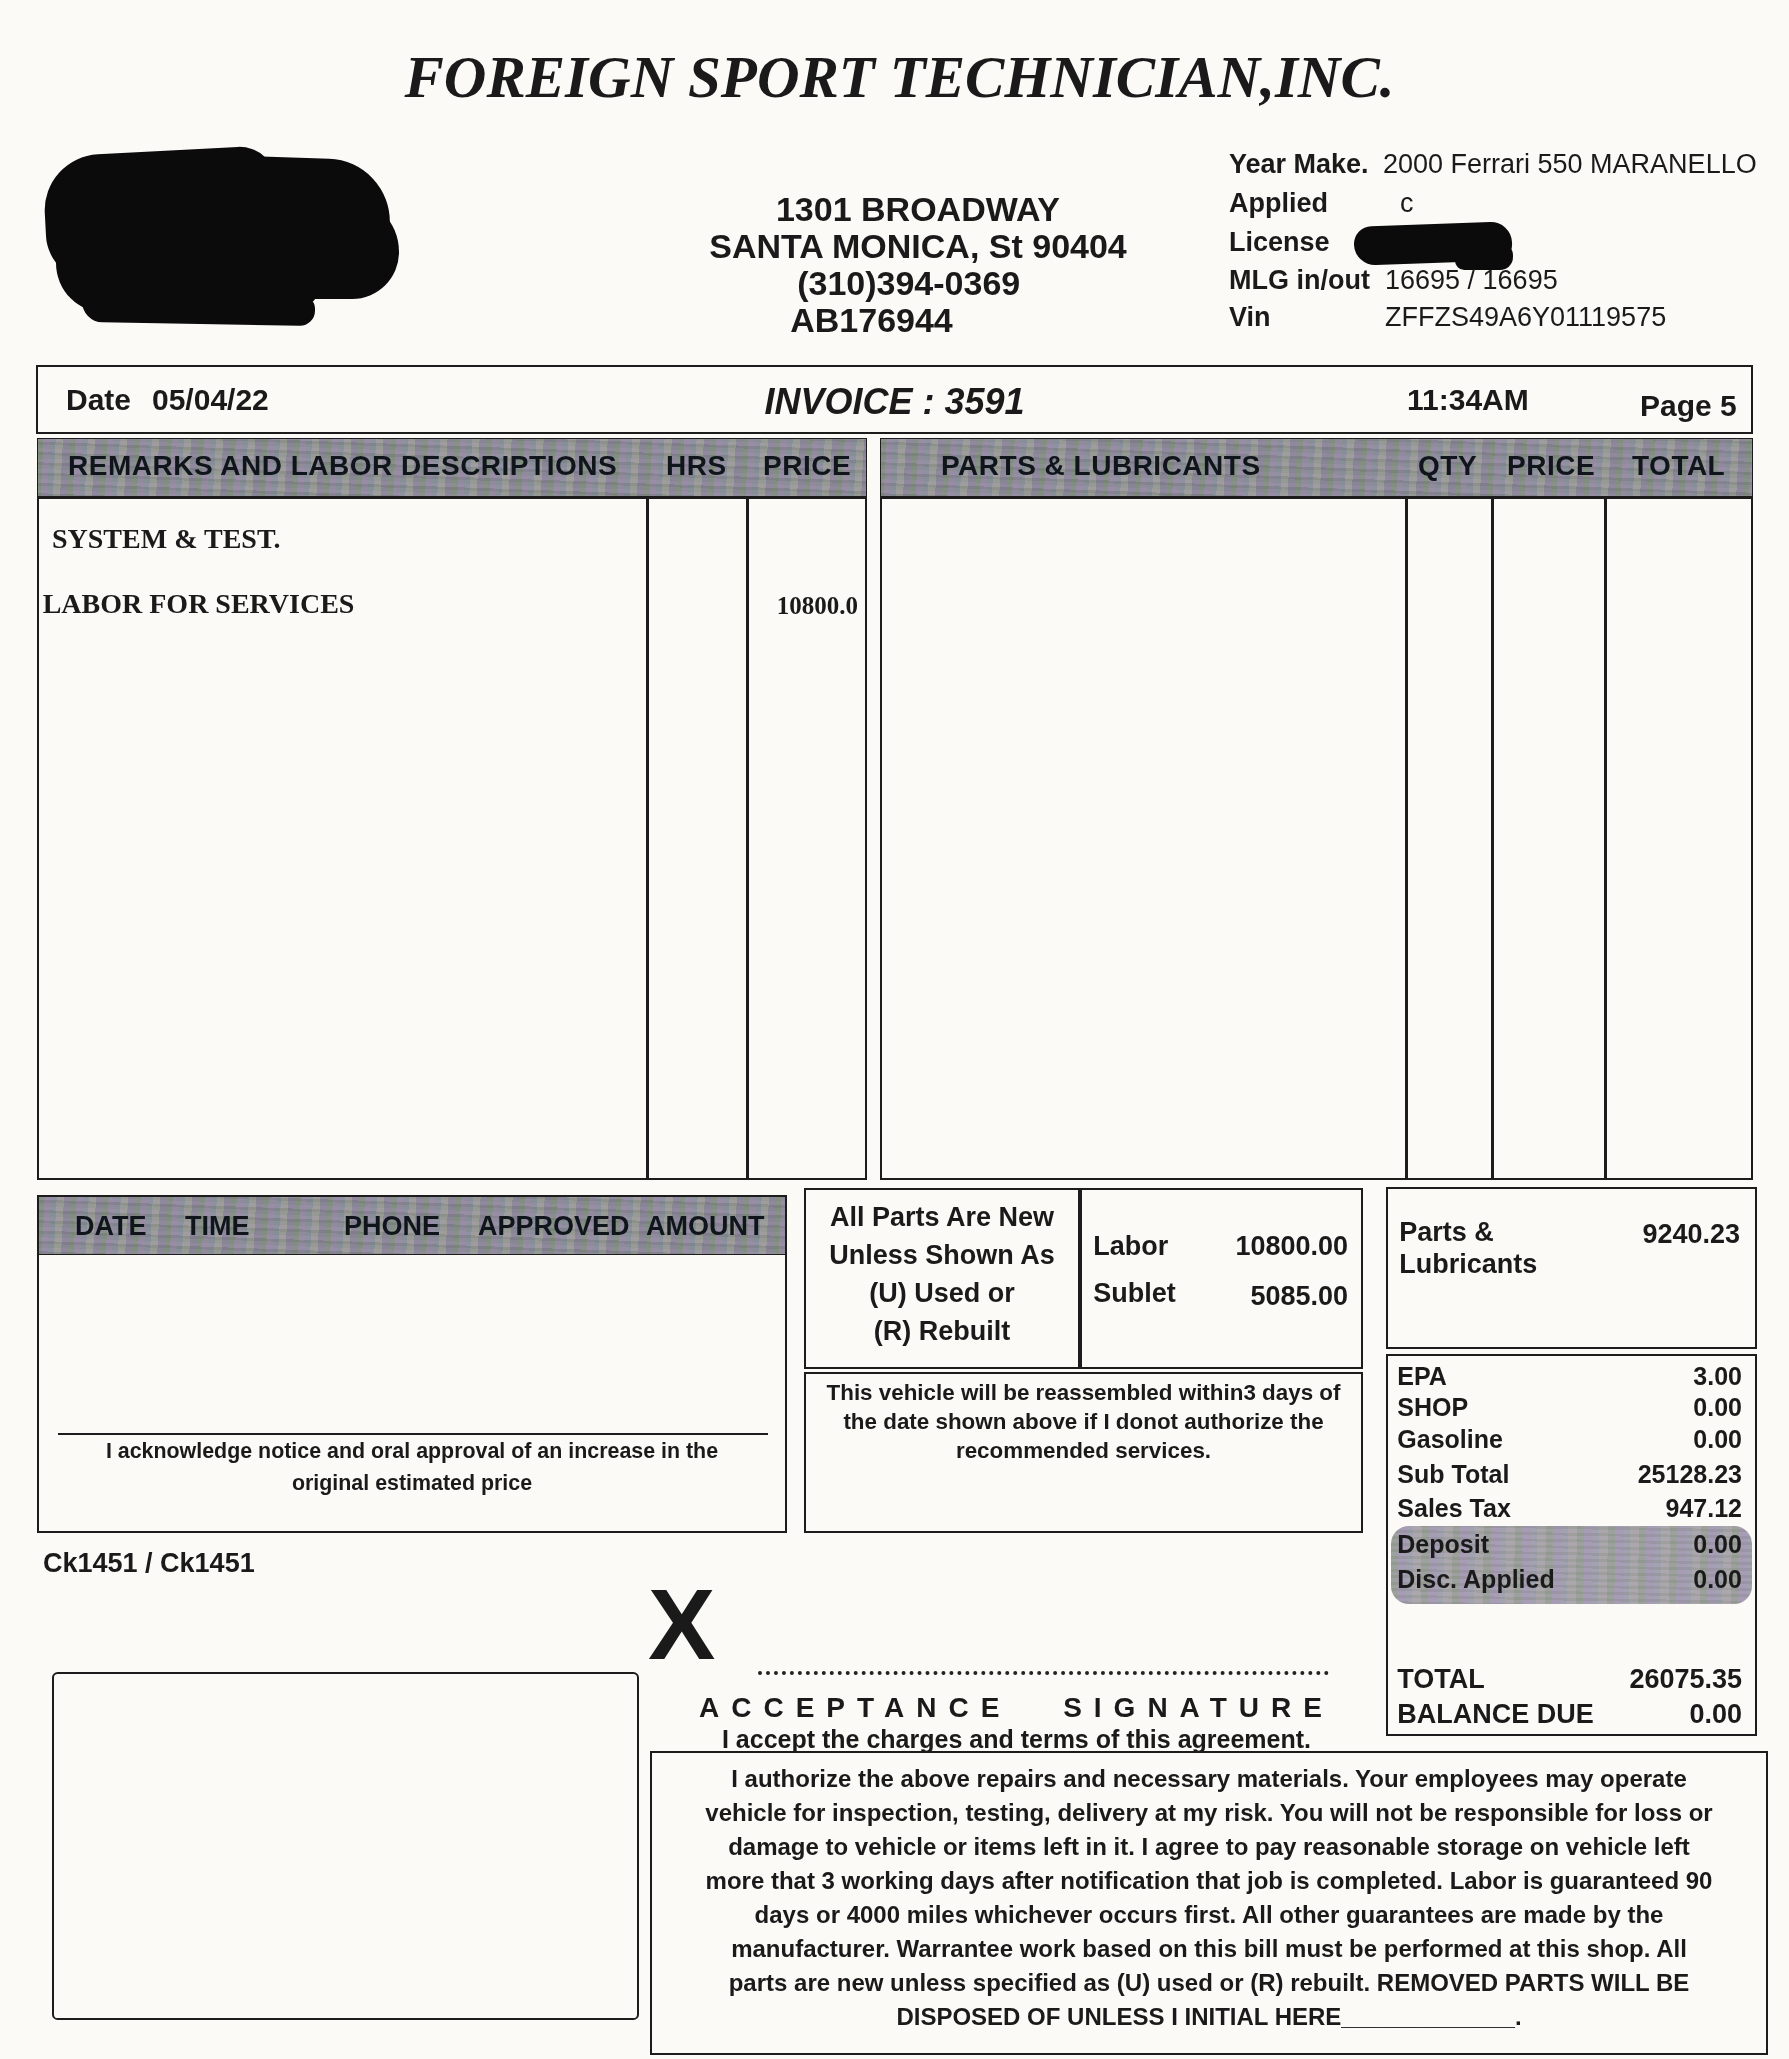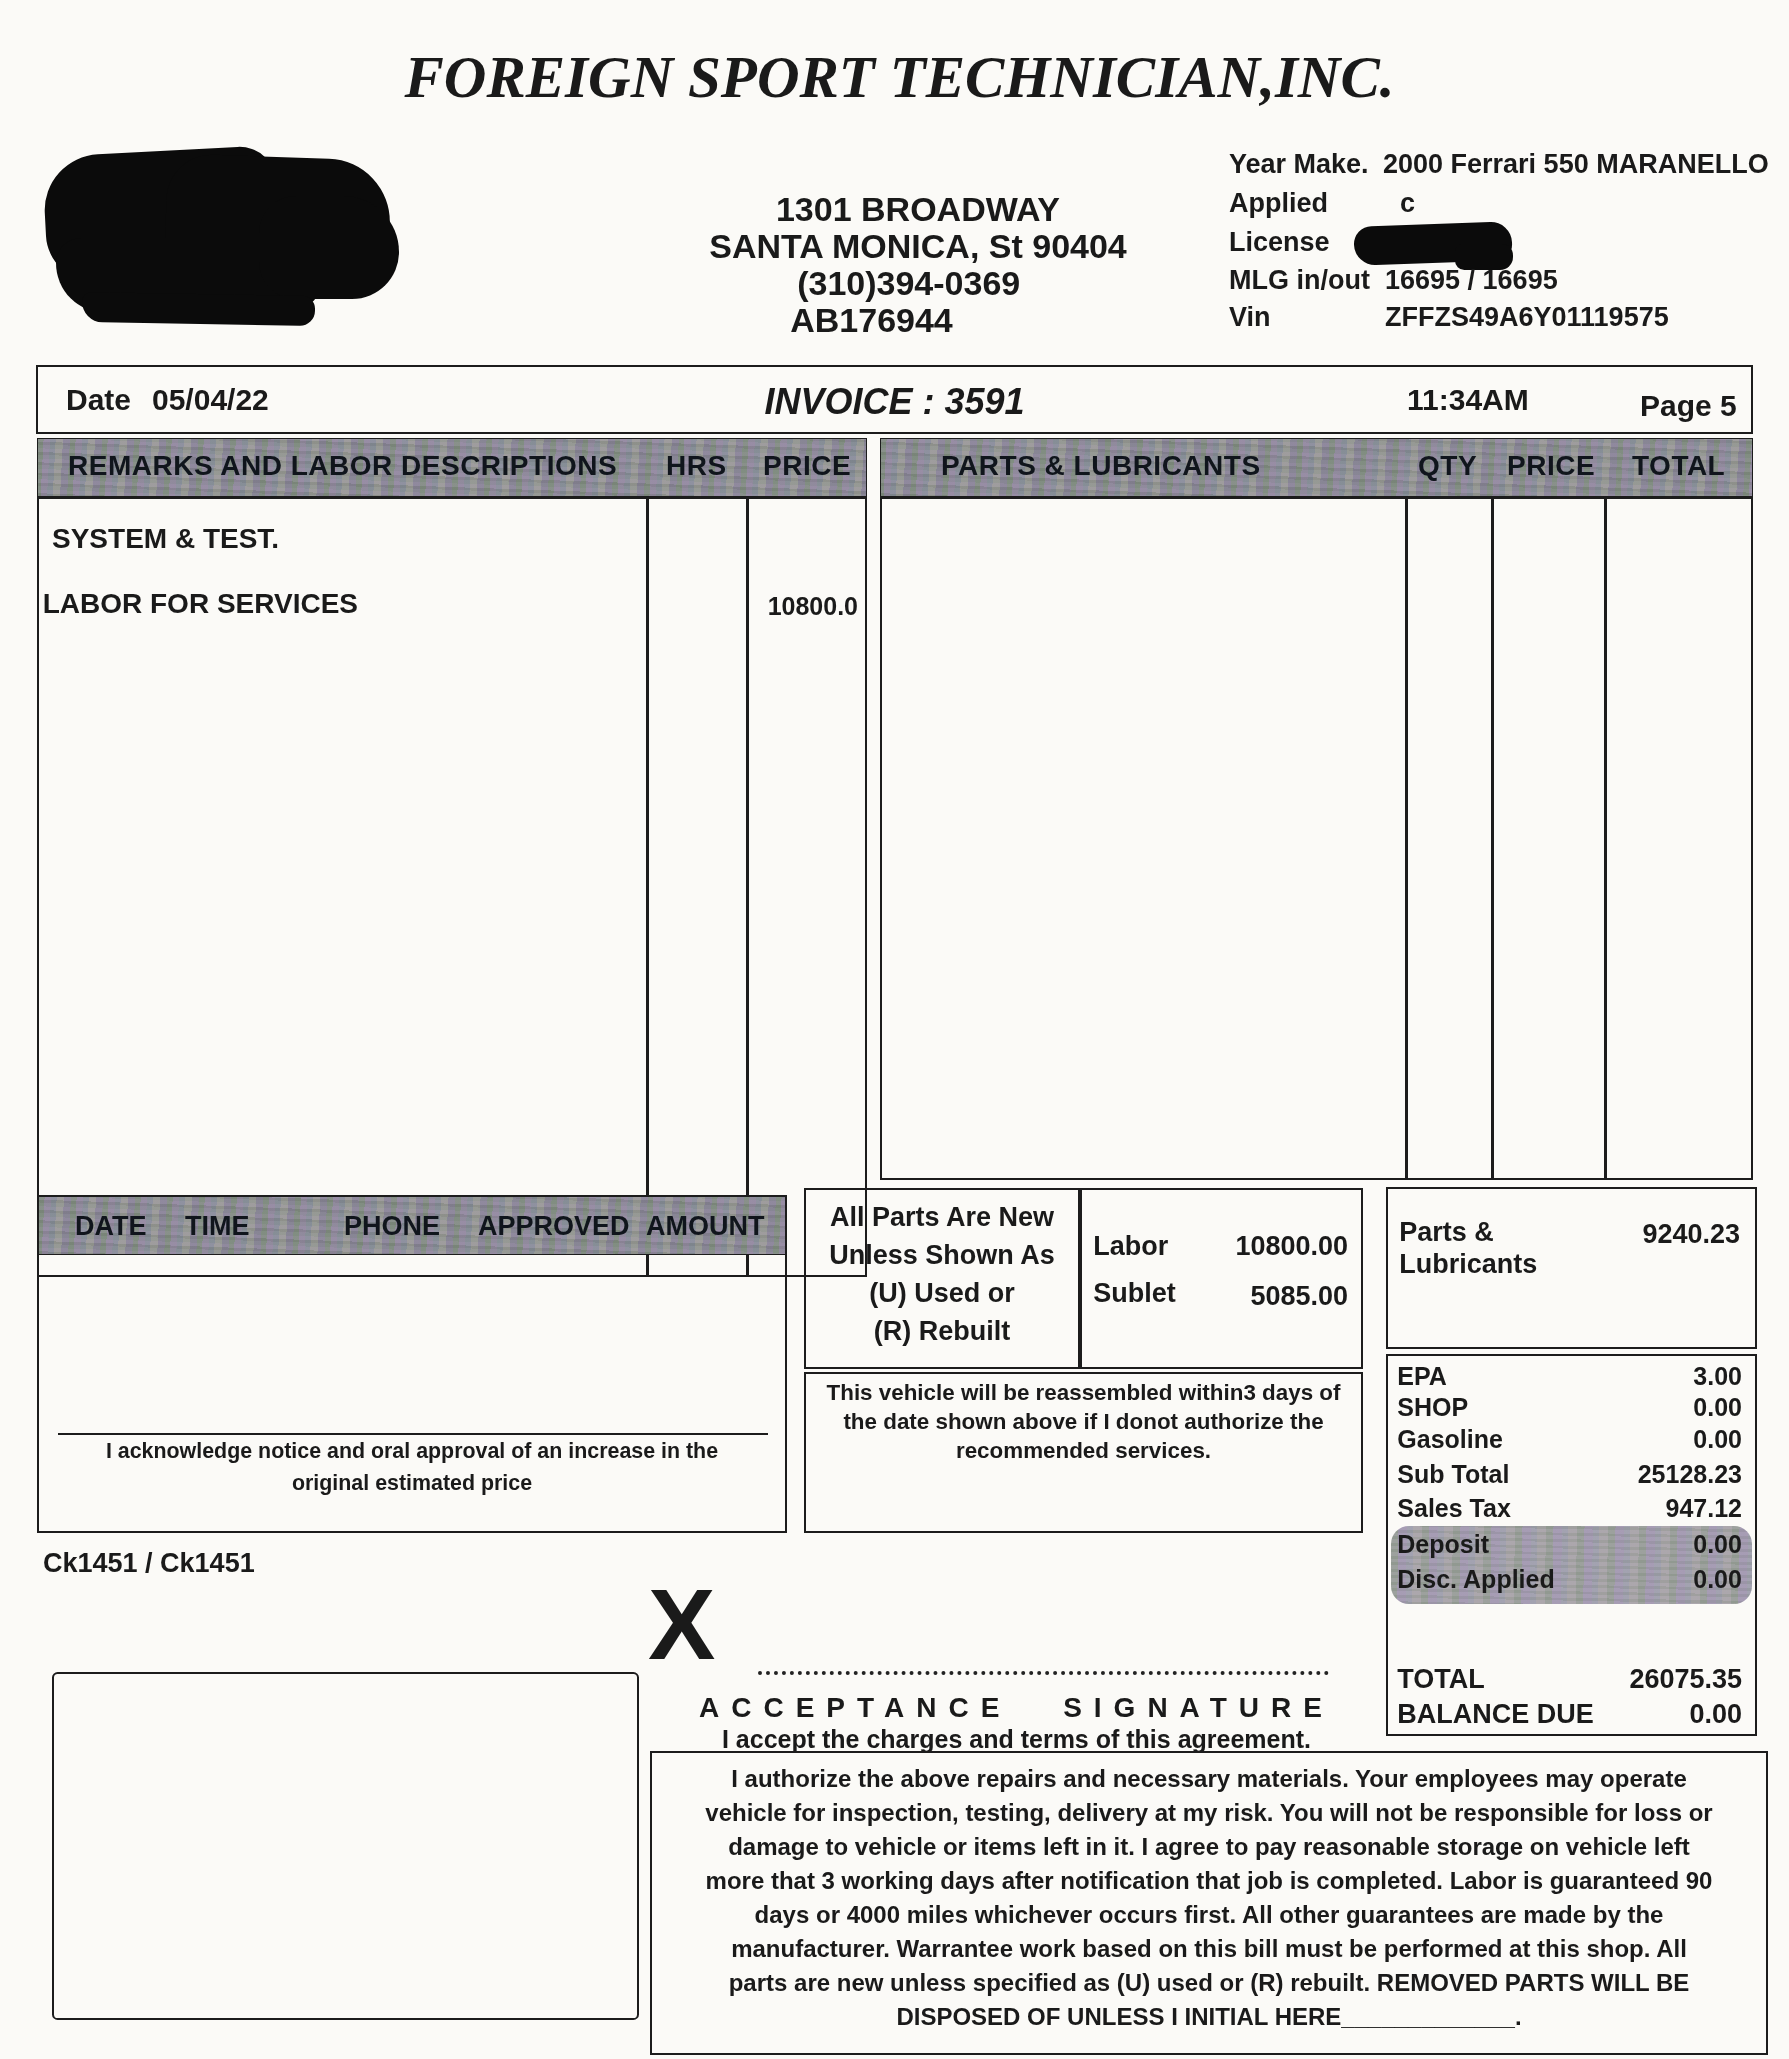--- a/index.html
+++ b/index.html
@@ -36,21 +36,21 @@
       repeating-linear-gradient(1deg,
         rgba(90,100,86,.20) 0 2.8px,
         rgba(176,166,188,.26) 2.8px 6.5px),
       #b2aeb8;
   }
 
   .title{font-family:"Liberation Serif",serif;font-style:italic;font-weight:700;
          font-size:59px;letter-spacing:0px;}
   .addr{font-size:34px;font-weight:700;line-height:37px;}
   .veh-label{font-size:27px;font-weight:700;}
-  .veh-value{font-size:27px;font-weight:700;text-align:center;}
+  .veh-value{font-size:27px;font-weight:400;text-align:center;}
   .hdr-txt{font-size:30px;font-weight:600;}
   .hdr-inv{font-size:36px;font-weight:700;font-style:italic;}
   .colhead{font-size:28px;font-weight:700;letter-spacing:0.5px;color:#10151c;line-height:54px;}
   .body-desc{font-size:28px;font-weight:700;}
   .body-num{font-size:25px;font-weight:600;}
   .appr-head{font-size:27px;font-weight:700;color:#10151c;line-height:58px;}
   .ack{font-size:21.4px;font-weight:600;}
   .ckref{font-size:27px;font-weight:700;}
   .note-line{font-size:27px;font-weight:600;line-height:38px;}
   .sum-lab{font-size:27px;font-weight:600;}
@@ -122,21 +122,21 @@
     <span class="abs colhead nowrap" style="left:628px;top:0;">HRS</span>
     <span class="abs colhead nowrap" style="left:725px;top:0;">PRICE</span>
   </div>
   <div class="abs box noise-bar" style="left:880px;top:438px;width:873px;height:59px;border-width:1.9px;">
     <span class="abs colhead nowrap" style="left:60px;top:0;">PARTS &amp; LUBRICANTS</span>
     <span class="abs colhead nowrap" style="left:537px;top:0;">QTY</span>
     <span class="abs colhead nowrap" style="left:626px;top:0;">PRICE</span>
     <span class="abs colhead nowrap" style="left:751px;top:0;">TOTAL</span>
   </div>
 
-  <div class="abs box" style="left:37px;top:497px;width:830px;height:780px;">
+  <div class="abs box" style="left:37px;top:497px;width:830px;height:683px;font-family:Liberation Serif, serif;">
     <div class="vline" style="left:607px;"></div>
     <div class="vline" style="left:707px;"></div>
     <div class="abs body-desc nowrap" style="left:13px;top:24px;">SYSTEM &amp; TEST.</div>
     <div class="abs body-desc nowrap" style="left:3.7px;top:89px;">LABOR FOR SERVICES</div>
     <div class="abs body-num rt" style="left:709px;top:93px;width:110px;">10800.0</div>
   </div>
 
   <div class="abs box" style="left:880px;top:497px;width:873px;height:683px;">
     <div class="vline" style="left:523px;"></div>
     <div class="vline" style="left:609px;"></div>

